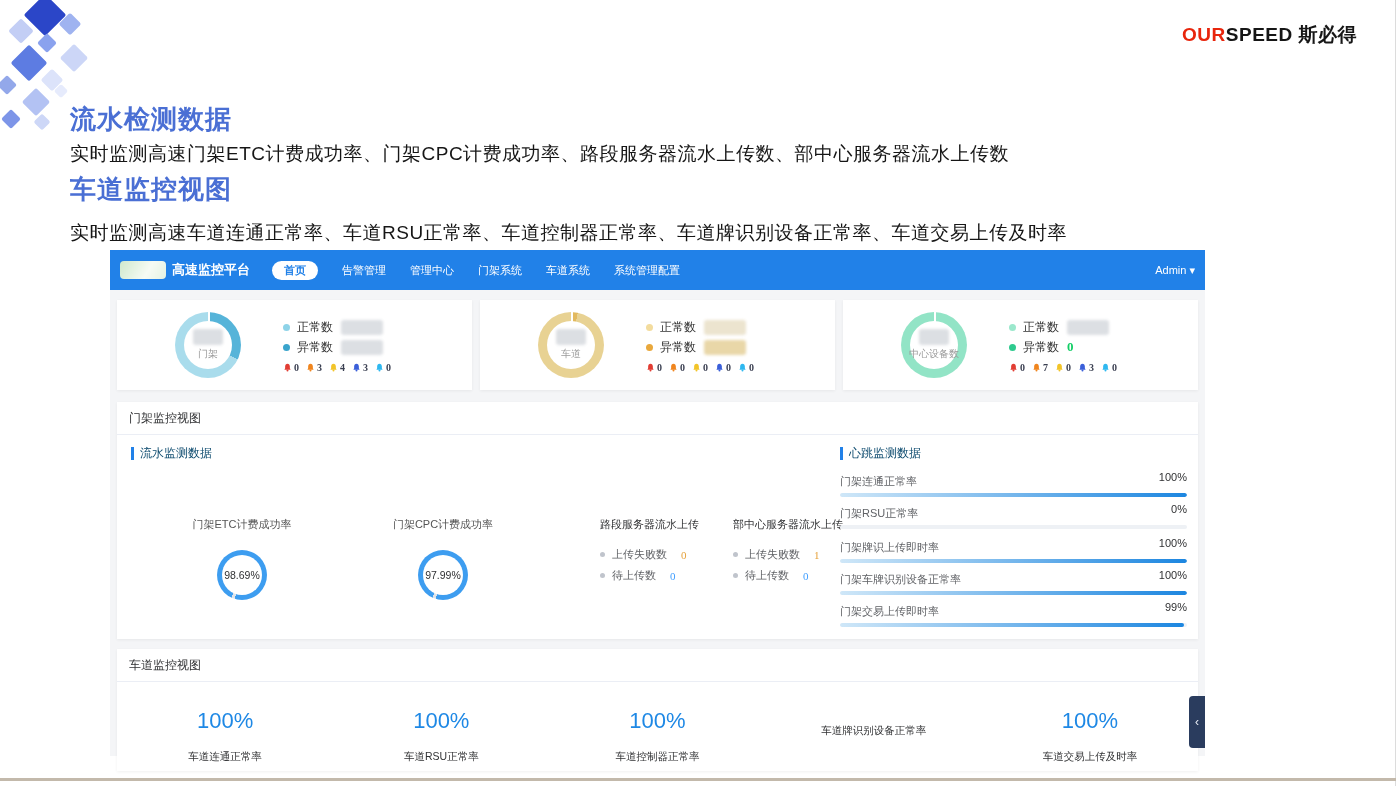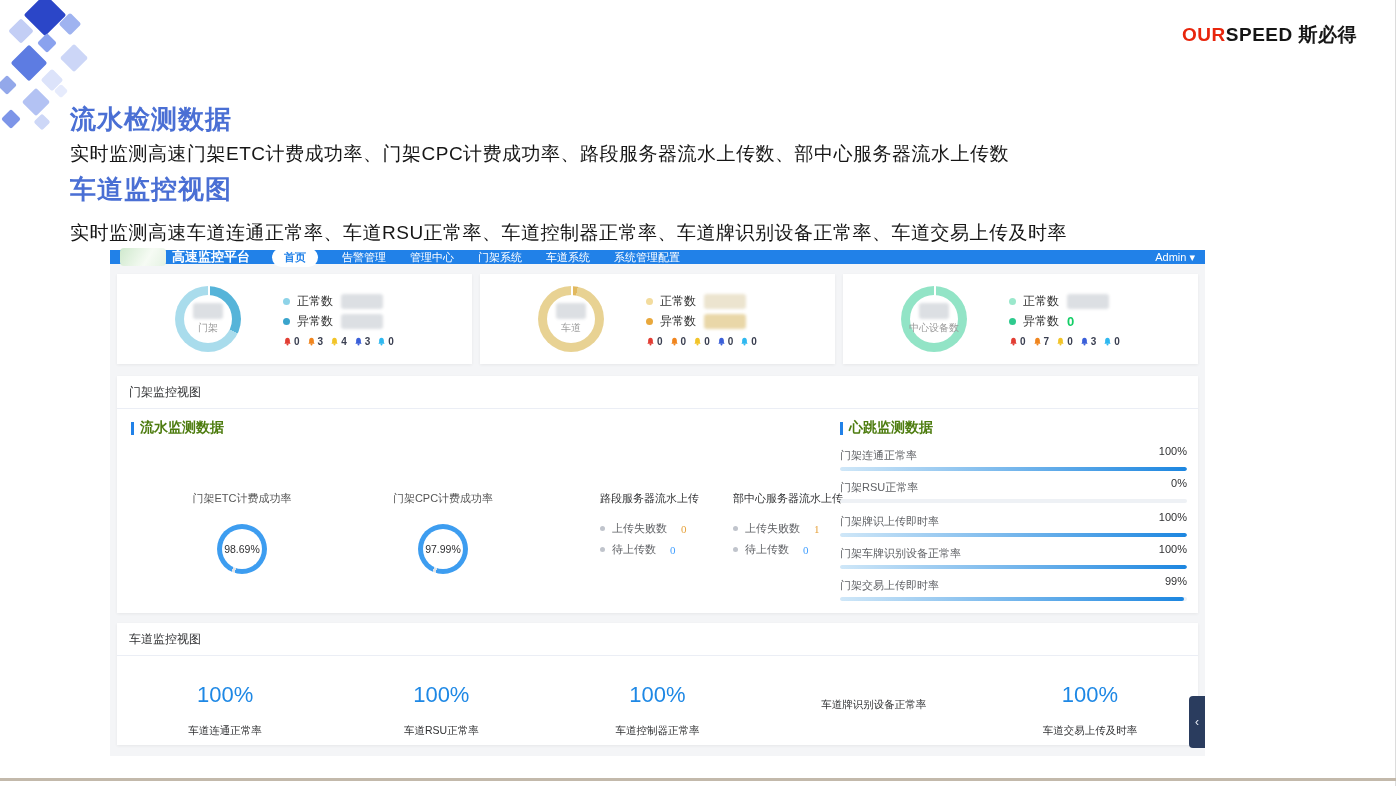--- a/index.html
+++ b/index.html
@@ -18,59 +18,59 @@
   .sec-heading { position:absolute; font-size:26px; font-weight:bold; color:#4a6fd4; letter-spacing:1px; }
   .sec-desc { position:absolute; font-size:19px; color:#161616; letter-spacing:0.5px; }
   .logo { position:absolute; right:38px; top:22px; font-size:19px; font-weight:bold; letter-spacing:0.5px; }
   .logo .red { color:#e8250c; }
   .logo .dark { color:#161616; }
 
   
   .dashboard { position:absolute; left:110px; top:250px; width:1095px; height:506px; background:#f4f5f7; font-family:"Liberation Sans","DejaVu Sans",sans-serif; }
 
   
-  .navbar { height:14px; background:#2181e8; display:flex; align-items:center; padding:0 10px; color:#fff; }
+  .navbar { height:40px; background:#2181e8; display:flex; align-items:center; padding:0 10px; color:#fff; }
   .nav-logo-blur { width:46px; height:18px; border-radius:4px; background:linear-gradient(120deg,#cfe9cd,#f6fbf4 60%,#e4f2e2); margin-right:6px; filter:blur(0.4px); }
   .nav-brand { font-size:13px; font-weight:bold; margin-right:22px; white-space:nowrap; }
   .nav-tabs { display:flex; align-items:center; gap:24px; }
   .nav-tab { font-size:11px; color:#fff; white-space:nowrap; cursor:pointer; }
   .nav-tab.active { background:#fff; color:#2181e8; border-radius:10px; padding:2px 12px; font-weight:bold; }
   .nav-user { margin-left:auto; font-size:11px; white-space:nowrap; }
 
   
   .cards-row { display:flex; gap:8px; padding:10px 7px 0 7px; }
   .sum-card { flex:1; background:#fff; height:90px; box-shadow:0 1px 3px rgba(0,0,0,.06); display:flex; align-items:center; }
   .donut-wrap { margin-left:58px; position:relative; width:66px; height:66px; }
   .donut { width:66px; height:66px; border-radius:50%; position:relative; }
   .donut::after { content:""; position:absolute; inset:9px; background:#fff; border-radius:50%; }
   .donut-center { position:absolute; inset:0; display:flex; flex-direction:column; align-items:center; justify-content:center; z-index:2; }
   .donut-center .label { font-size:10px; color:#9a9a9a; white-space:nowrap; }
   .redacted { background:#dcdfe3; border-radius:3px; filter:blur(1.5px); }
   .center-blur { width:30px; height:16px; margin-bottom:2px; }
-  .legend { margin-left:42px; }
+  .legend { margin-left:42px;font-family:Liberation Serif, serif; }
   .legend-row { display:flex; align-items:center; height:20px; }
   .legend-dot { width:7px; height:7px; border-radius:50%; margin-right:7px; }
   .legend-label { font-size:12px; color:#333; margin-right:8px; white-space:nowrap; }
   .legend-blur { width:42px; height:15px; }
   .legend-blur.tan { background:#e9d7a8; }
   .legend-val-green { font-size:13px; font-weight:bold; color:#13ce66; }
   .bells-row { display:flex; align-items:center; margin-top:5px; }
   .bell { display:inline-flex; }
   .bell svg { fill:currentColor; }
   .c-red{color:#e23d33} .c-orange{color:#f0851e} .c-yellow{color:#f2c428} .c-blue{color:#3a5fd9} .c-cyan{color:#2eb8f0}
   .bell-count { font-size:10px; color:#3a3f51; margin:0 7px 0 2px; font-weight:bold; }
 
   
   .panel { background:#fff; margin:0 7px; box-shadow:0 1px 3px rgba(0,0,0,.06); }
   .panel-title { font-size:12px; color:#303133; padding:8px 12px 7px 12px; border-bottom:1px solid #ebeef5; }
   .gantry-panel { margin-top:12px; height:237px; }
   .gantry-content { position:relative; height:208px; }
   .sec-bar-title { display:flex; align-items:center; position:absolute; }
   .sec-bar { width:3px; height:13px; background:#2181e8; margin-right:6px; }
-  .sec-bar-text { font-size:14px; color:#4d7c0f; font-weight:bold; }
+  .sec-bar-text { font-size:12px; color:#0c4a6e; font-weight:normal; }
 
   .gauge-block { position:absolute; width:140px; text-align:center; }
   .gauge-label { font-size:11px; color:#555; white-space:nowrap; }
   .gauge-ring { width:50px; height:50px; border-radius:50%; margin:18px auto 0 auto;
     background:conic-gradient(from 205deg,#3d9df0 0deg 352deg,#dfe4ea 352deg 360deg); position:relative; }
   .gauge-ring::after { content:""; position:absolute; inset:5px; background:#fff; border-radius:50%; }
   .gauge-val { position:absolute; inset:0; display:flex; align-items:center; justify-content:center; font-size:10.5px; color:#303133; z-index:2; }
 
   .stat-col { position:absolute; width:140px;font-family:Liberation Serif, serif; }
   .stat-title { font-size:11px; color:#303133; margin-bottom:12px; white-space:nowrap; }

